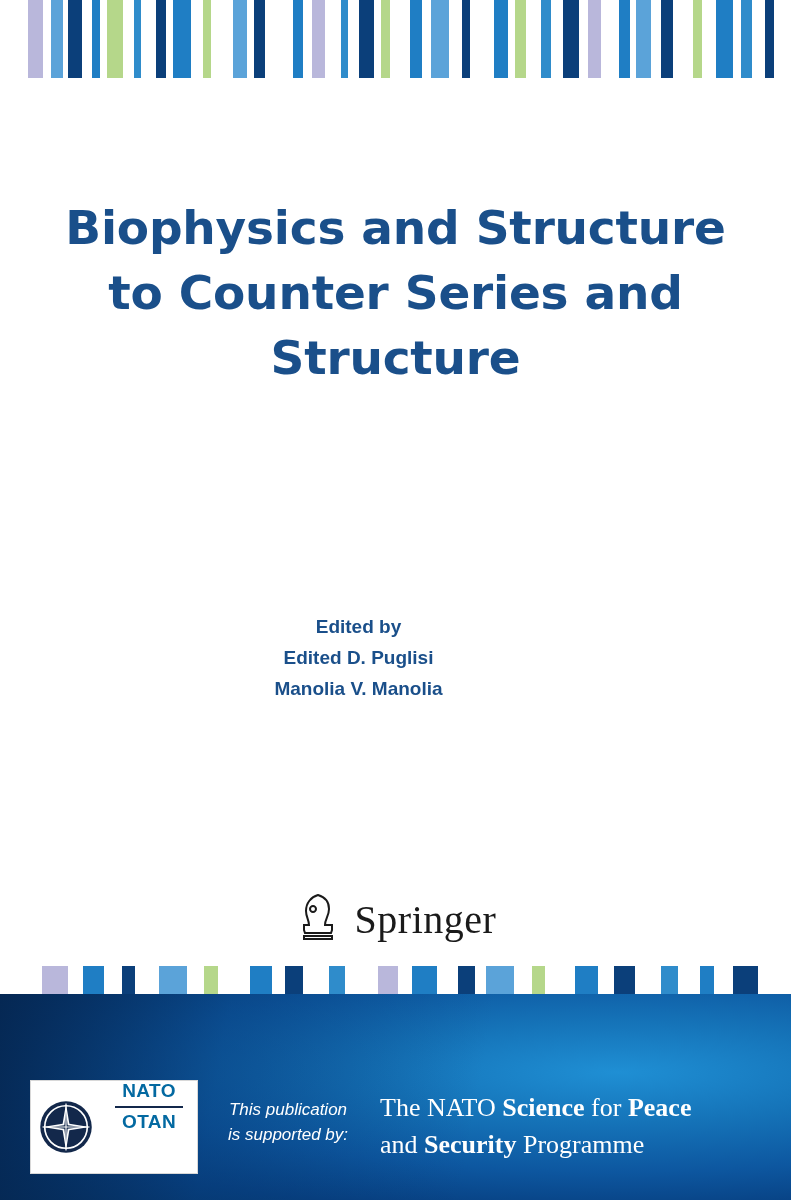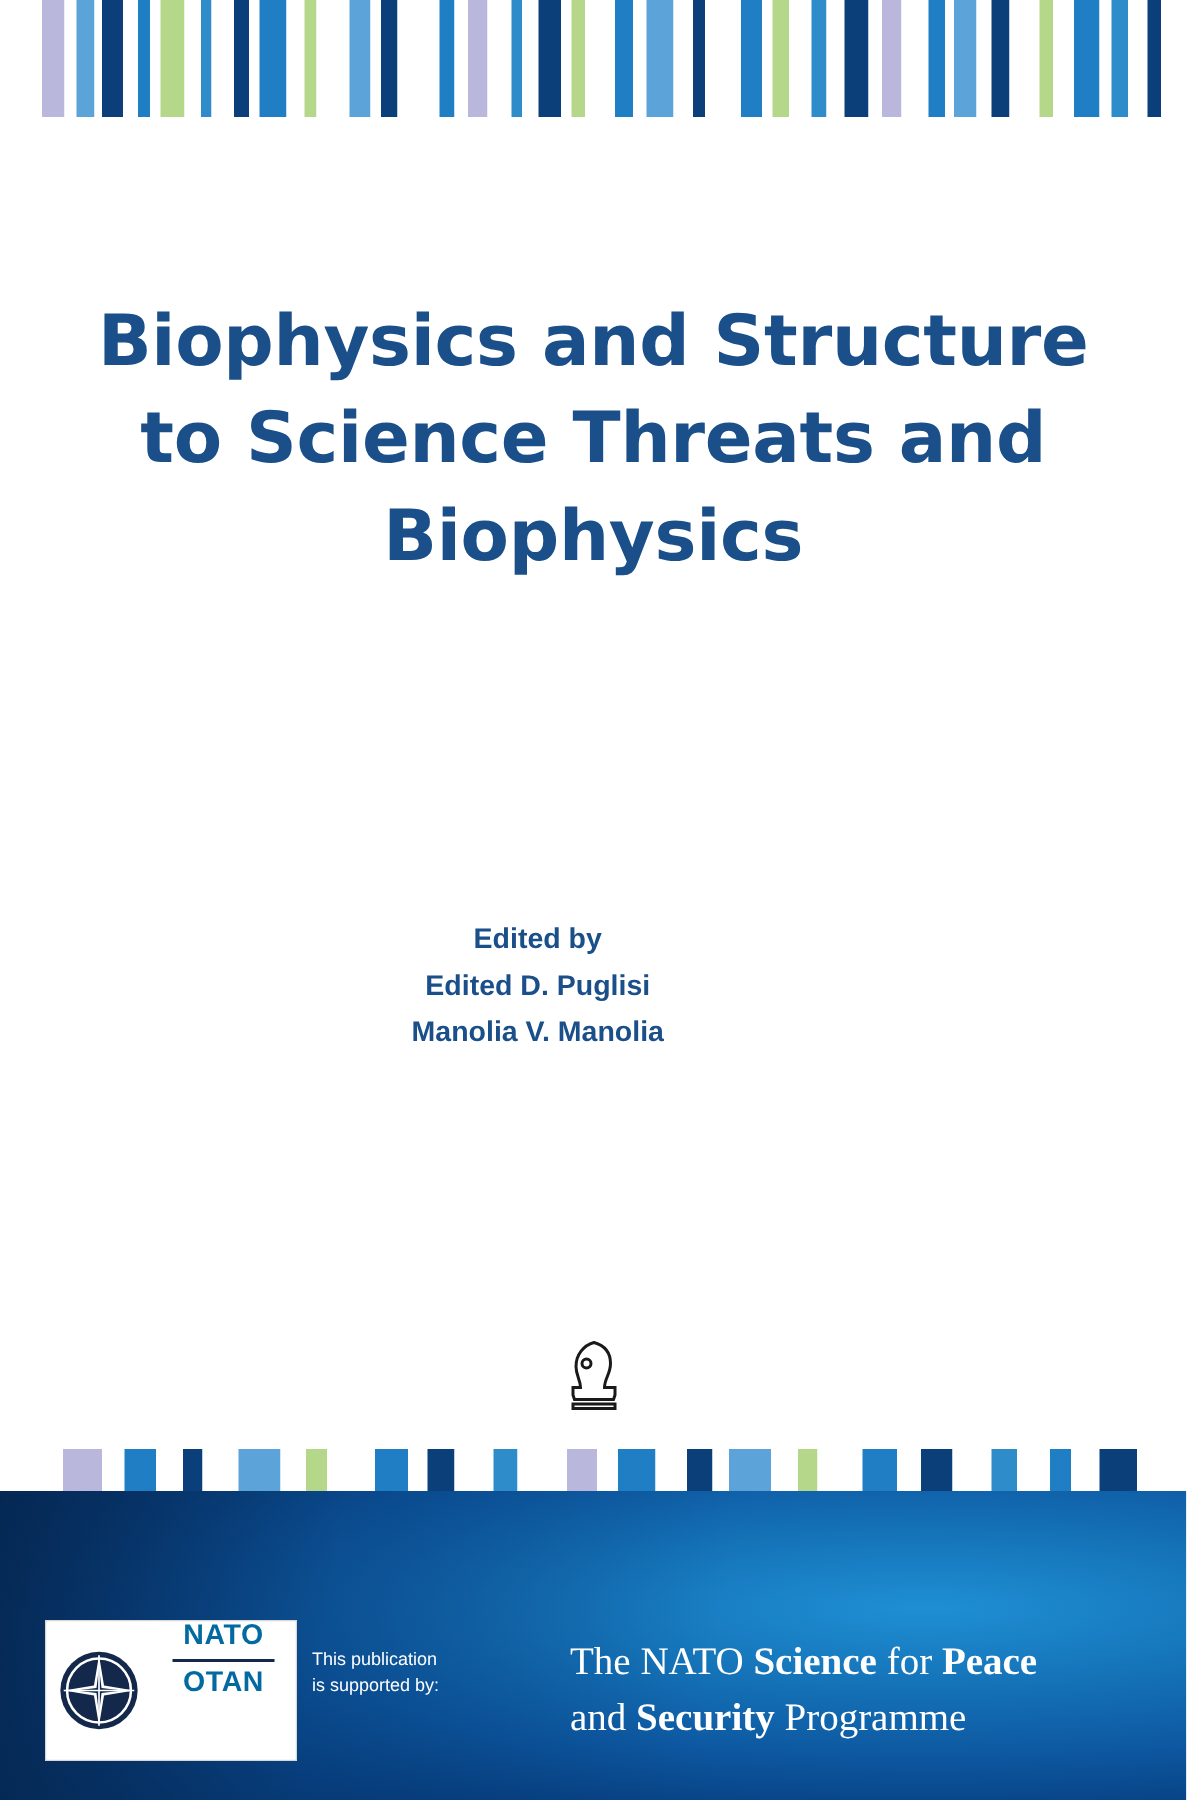--- a/index.html
+++ b/index.html
@@ -168,23 +168,24 @@
     height: 2px;
     background: #13284b;
     margin: 4px 0;
   }
   .support-text {
     position: absolute;
     left: 208px;
     top: 104px;
     width: 160px;
     color: #ffffff;
-    font-size: 12px;
+    font-size: 17px;
+    font-style: italic;
     line-height: 1.45;
-    text-align: left;
+    text-align: center;
     z-index: 3;
   }
   .programme-text {
     position: absolute;
     left: 380px;
     top: 96px;
     width: 400px;
     color: #ffffff;
     font-size: 26px;
     font-family: "Liberation Serif", serif;
@@ -262,37 +263,38 @@
       <div class="stripe" style="background: rgb(255, 255, 255); width: 0.95498%;"></div>
       <div class="stripe" style="background: rgb(47, 140, 203); width: 1.36426%;"></div>
       <div class="stripe" style="background: rgb(255, 255, 255); width: 1.63711%;"></div>
       <div class="stripe" style="background: rgb(11, 63, 122); width: 1.22783%;"></div>
       <div class="stripe" style="background: rgb(255, 255, 255); width: 2.04638%;"></div>
     </div>
 
 
   <div class="title-block">
     <span class="line">Biophysics and Structure</span>
-    <span class="line">to Science Threats and</span>
-    <span class="line">Biophysics</span>
+    <span class="line">to Counter Series and</span>
+    <span class="line">Structure</span>
   </div>
 
   <div class="editors-block">
     <span class="edited-by">Edited by</span>
     <span class="editor">Edited D. Puglisi</span>
     <span class="editor">Manolia V. Manolia</span>
   </div>
 
   <div class="springer-block">
     <span class="springer-mark">
       <svg width="46" height="54" viewBox="0 0 46 54" xmlns="http://www.w3.org/2000/svg">
         <path d="M23 3 C16 5 11 11 11 19 C11 25 14 28 14 33 L9 33 L9 38 L10 41 L36 41 L37 38 L37 33 L30 33 C30 27 34 24 34 17 C34 10 30 5 23 3 Z M18 14 C19.6 14 21 15.4 21 17 C21 18.6 19.6 20 18 20 C16.4 20 15 18.6 15 17 C15 15.4 16.4 14 18 14 Z" fill="none" stroke="#1a1a1a" stroke-width="2"></path>
         <path d="M9 44 L37 44 L37 47 L9 47 Z" fill="none" stroke="#1a1a1a" stroke-width="2"></path>
       </svg>
     </span>
+    <span class="springer-word">Springer</span>
   </div>
 
   <div class="stripe-band" id="mid-stripes">
       <div class="stripe" style="background: rgb(255, 255, 255); width: 5.26316%;"></div>
       <div class="stripe" style="background: rgb(185, 183, 219); width: 3.28947%;"></div>
       <div class="stripe" style="background: rgb(255, 255, 255); width: 1.97368%;"></div>
       <div class="stripe" style="background: rgb(31, 126, 196); width: 2.63158%;"></div>
       <div class="stripe" style="background: rgb(255, 255, 255); width: 2.30263%;"></div>
       <div class="stripe" style="background: rgb(11, 63, 122); width: 1.64474%;"></div>
       <div class="stripe" style="background: rgb(255, 255, 255); width: 2.96053%;"></div>

